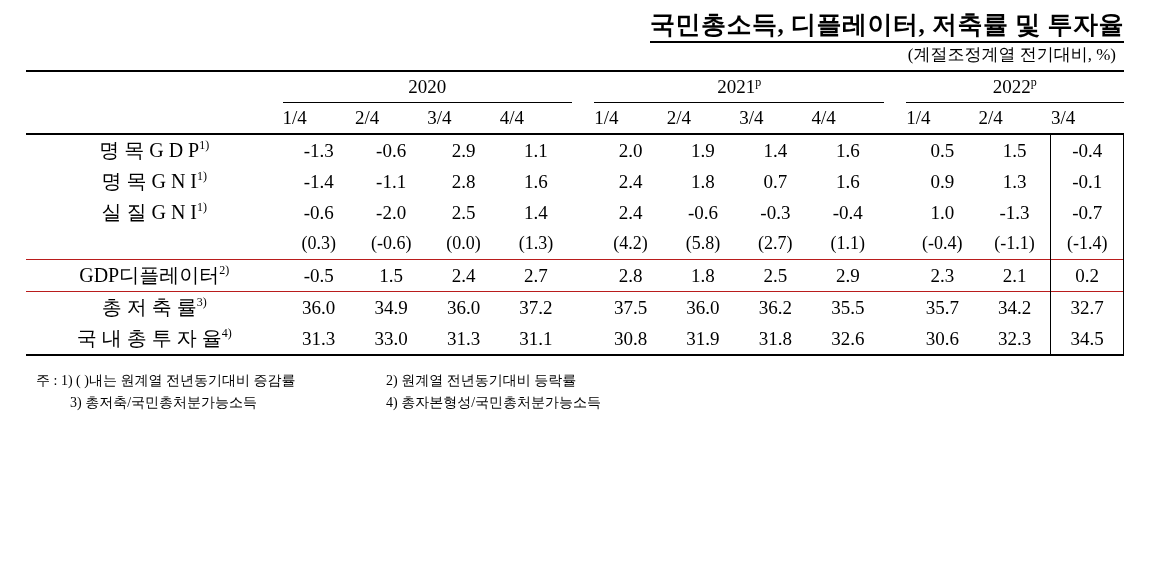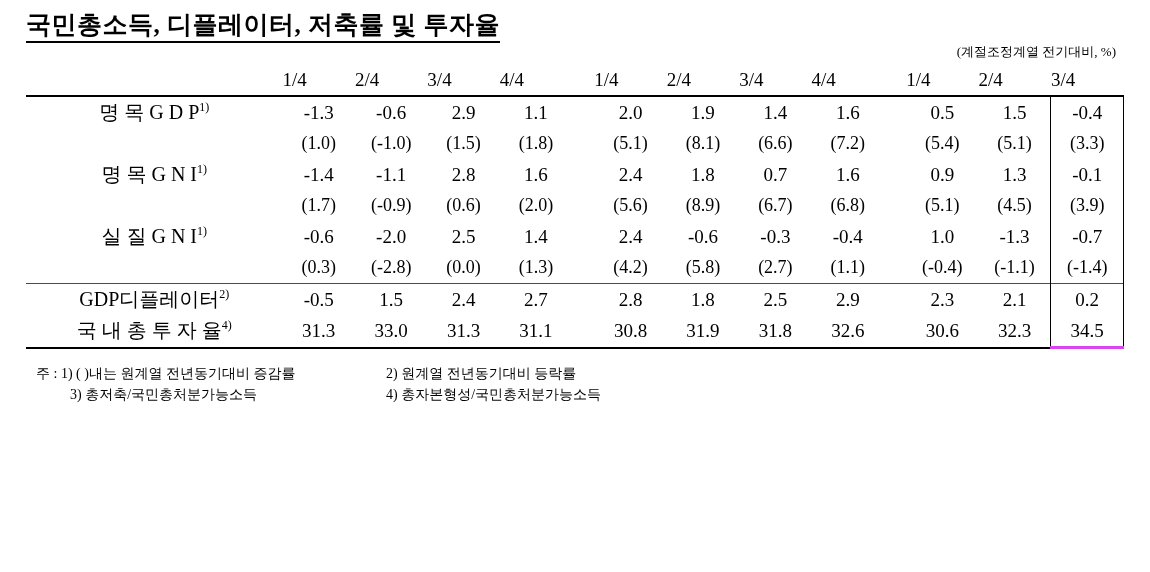--- a/index.html
+++ b/index.html
@@ -16,34 +16,34 @@
     overflow: hidden;
   }
   .page {
     width: 1150px;
     height: 572px;
     position: relative;
     box-sizing: border-box;
     padding: 0 26px;
   }
   .title {
-    text-align: left;
+    text-align: right;
     font-size: 25px;
     font-weight: bold;
     letter-spacing: 0.5px;
     padding-top: 8px;
     padding-bottom: 2px;
   }
   .title span {
     border-bottom: 2px solid #000;
     padding-bottom: 3px;
   }
   .unit-row {
     text-align: right;
-    font-size: 13px;
+    font-size: 17px;
     padding-right: 8px;
     padding-bottom: 4px;
   }
   table.main {
     width: 100%;
     border-collapse: collapse;
     table-layout: fixed;
     font-size: 19px;
   }
   table.main td, table.main th {
@@ -87,21 +87,21 @@
     font-size: 18px;
     height: 31px;
   }
   .boxed-left {
     border-left: 1px solid #000;
   }
   .boxed-right {
     border-right: 1px solid #000;
   }
   .boxed-bottom {
-    border-bottom: 3px solid #d946ef;
+    border-bottom: 1px solid #d946ef;
   }
   sup {
     font-size: 12px;
     vertical-align: super;
   }
   .notes {
     font-size: 14px;
     padding-top: 10px;
     padding-left: 10px;
     line-height: 1.55;
@@ -145,20 +145,28 @@
         <col style="width:72px">
         <col style="width:72px">
         <col style="width:72px">
       <col style="width:22px">
       <col style="width:72px">
         <col style="width:72px">
         <col style="width:72px">
     </colgroup>
 
     <tbody>
+        <tr class="hdr-top">
+      <td class="rule-thick"></td>
+      <td class="rule-thick year-ul" colspan="4"><span>2020</span></td>
+      <td class="rule-thick"></td>
+      <td class="rule-thick year-ul" colspan="4"><span>2021</span><sup>p</sup></td>
+      <td class="rule-thick"></td>
+      <td class="rule-thick year-ul" colspan="3"><span>2022</span><sup>p</sup></td>
+    </tr>
 
     <tr class="hdr-sub">
       <td></td>
       <td>1/4</td>
       <td>2/4</td>
       <td>3/4</td>
       <td>4/4</td>
       <td></td>
       <td>1/4</td>
       <td>2/4</td>
@@ -179,90 +187,58 @@
       <td class="rule-thick"></td>
       <td class="num rule-thick">2.0</td>
       <td class="num rule-thick">1.9</td>
       <td class="num rule-thick">1.4</td>
       <td class="num rule-thick">1.6</td>
       <td class="rule-thick"></td>
       <td class="num rule-thick">0.5</td>
       <td class="num rule-thick">1.5</td>
       <td class="num rule-thick boxed-left boxed-right">-0.4</td>
     </tr>
-    <tr>
-      <td class="label"></td>
-      <td class="num sub">(1.0)</td>
-      <td class="num sub">(-1.0)</td>
-      <td class="num sub">(1.5)</td>
-      <td class="num sub">(1.8)</td>
-      <td></td>
-      <td class="num sub">(5.1)</td>
-      <td class="num sub">(8.1)</td>
-      <td class="num sub">(6.6)</td>
-      <td class="num sub">(7.2)</td>
-      <td></td>
-      <td class="num sub">(5.4)</td>
-      <td class="num sub">(5.1)</td>
-      <td class="num sub boxed-left boxed-right">(3.3)</td>
-    </tr>
 
     <tr>
       <td class="label"><span>명  목  G N I</span><sup>1)</sup></td>
       <td class="num">-1.4</td>
       <td class="num">-1.1</td>
       <td class="num">2.8</td>
       <td class="num">1.6</td>
       <td></td>
       <td class="num">2.4</td>
       <td class="num">1.8</td>
       <td class="num">0.7</td>
       <td class="num">1.6</td>
       <td></td>
       <td class="num">0.9</td>
       <td class="num">1.3</td>
       <td class="num boxed-left boxed-right">-0.1</td>
     </tr>
-    <tr>
-      <td class="label"></td>
-      <td class="num sub">(1.7)</td>
-      <td class="num sub">(-0.9)</td>
-      <td class="num sub">(0.6)</td>
-      <td class="num sub">(2.0)</td>
-      <td></td>
-      <td class="num sub">(5.6)</td>
-      <td class="num sub">(8.9)</td>
-      <td class="num sub">(6.7)</td>
-      <td class="num sub">(6.8)</td>
-      <td></td>
-      <td class="num sub">(5.1)</td>
-      <td class="num sub">(4.5)</td>
-      <td class="num sub boxed-left boxed-right">(3.9)</td>
-    </tr>
 
     <tr>
       <td class="label"><span>실  질  G N I</span><sup>1)</sup></td>
       <td class="num">-0.6</td>
       <td class="num">-2.0</td>
       <td class="num">2.5</td>
       <td class="num">1.4</td>
       <td></td>
       <td class="num">2.4</td>
       <td class="num">-0.6</td>
       <td class="num">-0.3</td>
       <td class="num">-0.4</td>
       <td></td>
       <td class="num">1.0</td>
       <td class="num">-1.3</td>
       <td class="num boxed-left boxed-right">-0.7</td>
     </tr>
     <tr>
       <td class="label"></td>
       <td class="num sub">(0.3)</td>
-      <td class="num sub">(-2.8)</td>
+      <td class="num sub">(-0.6)</td>
       <td class="num sub">(0.0)</td>
       <td class="num sub">(1.3)</td>
       <td></td>
       <td class="num sub">(4.2)</td>
       <td class="num sub">(5.8)</td>
       <td class="num sub">(2.7)</td>
       <td class="num sub">(1.1)</td>
       <td></td>
       <td class="num sub">(-0.4)</td>
       <td class="num sub">(-1.1)</td>
@@ -279,20 +255,36 @@
       <td class="num rule-thin">2.8</td>
       <td class="num rule-thin">1.8</td>
       <td class="num rule-thin">2.5</td>
       <td class="num rule-thin">2.9</td>
       <td class="rule-thin"></td>
       <td class="num rule-thin">2.3</td>
       <td class="num rule-thin">2.1</td>
       <td class="num rule-thin boxed-left boxed-right">0.2</td>
     </tr>
 
+    <tr>
+      <td class="label rule-thin"><span>총 저 축 률</span><sup>3)</sup></td>
+      <td class="num rule-thin">36.0</td>
+      <td class="num rule-thin">34.9</td>
+      <td class="num rule-thin">36.0</td>
+      <td class="num rule-thin">37.2</td>
+      <td class="rule-thin"></td>
+      <td class="num rule-thin">37.5</td>
+      <td class="num rule-thin">36.0</td>
+      <td class="num rule-thin">36.2</td>
+      <td class="num rule-thin">35.5</td>
+      <td class="rule-thin"></td>
+      <td class="num rule-thin">35.7</td>
+      <td class="num rule-thin">34.2</td>
+      <td class="num rule-thin boxed-left boxed-right">32.7</td>
+    </tr>
 
     <tr>
       <td class="label"><span>국 내 총 투 자 율</span><sup>4)</sup></td>
       <td class="num">31.3</td>
       <td class="num">33.0</td>
       <td class="num">31.3</td>
       <td class="num">31.1</td>
       <td></td>
       <td class="num">30.8</td>
       <td class="num">31.9</td>

